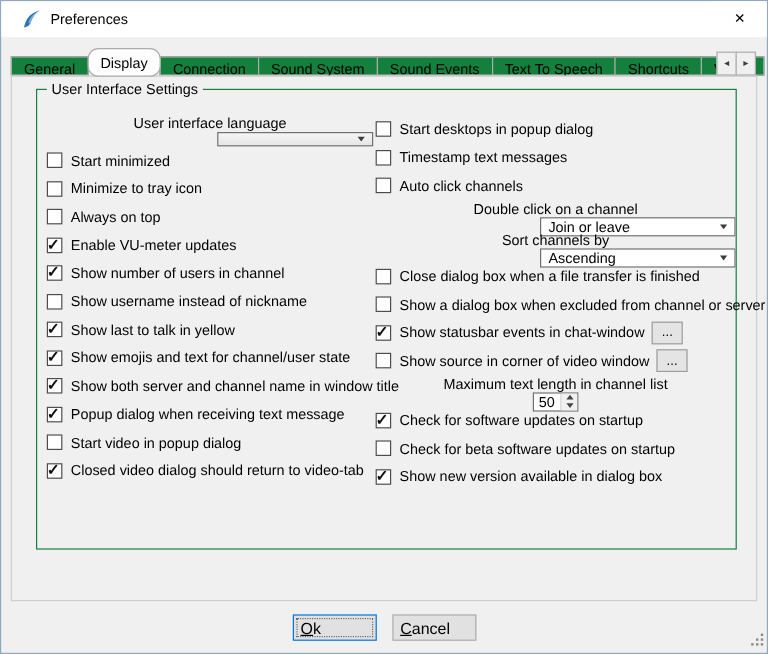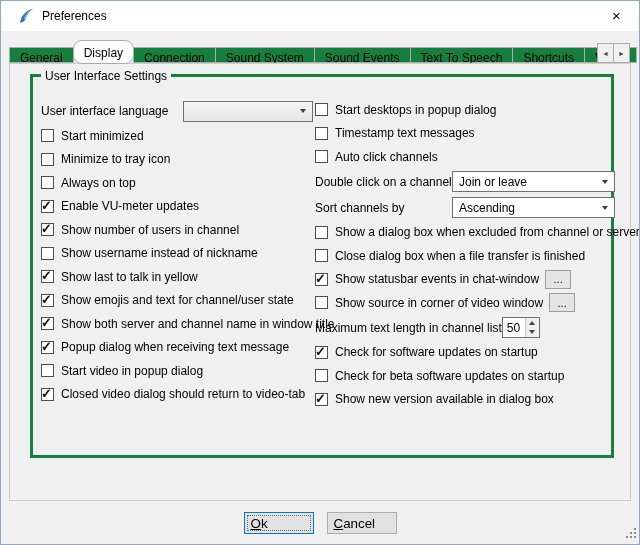--- a/index.html
+++ b/index.html
@@ -22,27 +22,27 @@
   .tab:first-child{margin-left:0;}
   .tab.active{height:24px;line-height:24px;background:#fdfdfd;position:relative;z-index:2;margin-bottom:-1px;border-radius:9px;}
   .tab-scroll{position:absolute;top:42px;right:9px;z-index:3;display:flex;}
   .scroll-btn{width:17px;height:20px;border:1px solid #acacac;margin-left:-1px;background:#f0f0f0;
     display:flex;align-items:center;justify-content:center;font-size:7px;color:#404040;box-sizing:border-box;}
   
   .pane{position:absolute;top:62px;left:8px;right:8px;height:438px;border:1px solid #cdcdcd;
     background:#f0f0f0;box-sizing:border-box;z-index:1;}
   
   .groupbox{position:absolute;top:10px;left:20px;width:584px;height:384px;
-    border:3px solid #15803d;box-sizing:border-box;}
+    border:1px solid #15803d;box-sizing:border-box;}
   .groupbox .legend{position:absolute;top:-8px;left:8px;background:#f0f0f0;padding:0 4px;}
   .col{position:absolute;top:21px;}
   .left-col{left:8px;width:272px;}
   .right-col{left:282px;width:300px;}
   .row{display:flex;align-items:center;height:23.5px;white-space:nowrap;box-sizing:border-box;}
-  .row.tall{height:26px;}
+  .row.tall{height:26px;flex-direction:column;}
   .lbl{white-space:nowrap;}
   
   .check-row{cursor:default;}
   .cb{width:13px;height:13px;border:1px solid #4d4d4d;background:#fff;box-sizing:border-box;
     position:relative;flex:0 0 auto;margin-right:7px;}
   .cb.checked::after{content:"\2713";position:absolute;left:-1px;top:-3px;font-size:13px;
     font-weight:bold;color:#111;}
   
   .combo{box-sizing:border-box;height:21px;border:1px solid #707070;background:#fff;
     display:flex;align-items:center;padding:0 6px;margin-left:auto;}
@@ -198,25 +198,25 @@
         <div class="row tall">
           <span class="lbl">Sort channels by</span>
           <div class="combo w148">
             <span class="combo-val">Ascending</span>
             <span class="chev"></span>
           </div>
         </div>
 
         <label class="row check-row">
           <span class="cb"></span>
+          <span class="lbl">Close dialog box when a file transfer is finished</span>
+        </label>
+        <label class="row check-row">
+          <span class="cb"></span>
           <span class="lbl">Show a dialog box when excluded from channel or server</span>
-        </label>
-        <label class="row check-row">
-          <span class="cb"></span>
-          <span class="lbl">Close dialog box when a file transfer is finished</span>
         </label>
 
         <div class="row">
           <span class="cb checked"></span>
           <span class="lbl">Show statusbar events in chat-window</span>
           <button class="dots-btn">...</button>
         </div>
         <div class="row">
           <span class="cb"></span>
           <span class="lbl">Show source in corner of video window</span>

